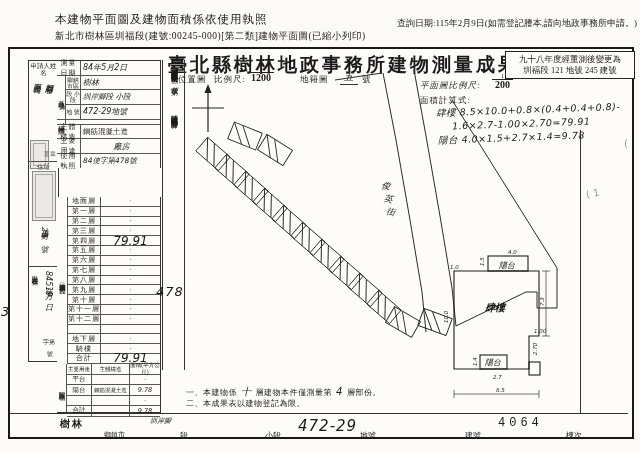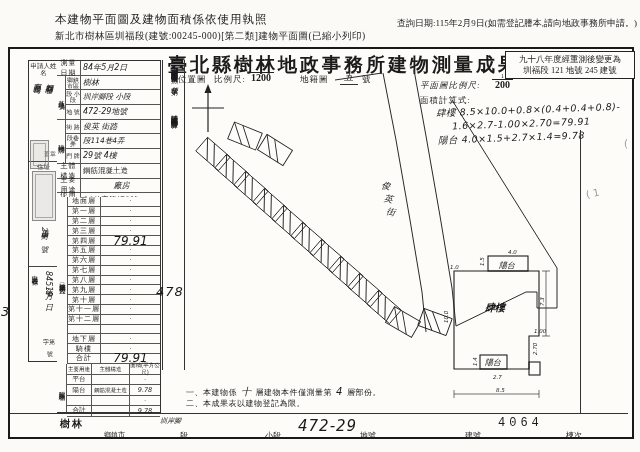--- a/index.html
+++ b/index.html
@@ -138,34 +138,20 @@
         <span class="gval hand">圳岸腳段 小段</span>
       </div>
       <div class="grow">
         <span class="glabel">地 號</span>
         <span class="gval hand hv">472-29地號</span>
       </div>
     </div>
   </div>
   <div class="sgroup">
     <span class="gl">建物門牌</span>
-    <div class="gcol">
-      <div class="grow">
-        <span class="glabel">街 路</span>
-        <span class="gval hand hv">俊英 街路</span>
-      </div>
-      <div class="grow">
-        <span class="glabel">段巷弄</span>
-        <span class="gval hand">段114巷4弄</span>
-      </div>
-      <div class="grow">
-        <span class="glabel">門 牌</span>
-        <span class="gval hand hv">29號 4樓</span>
-      </div>
-    </div>
   </div>
   <div class="srow">
     <span class="slabel">主體構造</span>
     <span class="sval">鋼筋混凝土造</span>
   </div>
   <div class="srow">
     <span class="slabel">主要用途</span>
     <span class="sval hand hv" style="text-align:center;">廠房</span>
   </div>
   <div class="srow" style="border-bottom:none;">
@@ -435,21 +421,21 @@
 </div>
 <div class="abs notes" style="left:186px;top:398px;">二、本成果表以建物登記為限。</div>
 
 <div class="abs rline"></div>
 <div class="abs faint" style="left:586px;top:188px;font-size:10px;transform:rotate(-12deg);">( 1</div>
 <div class="abs faint" style="left:624px;top:138px;font-size:10px;">(</div>
 
 <div class="abs bstrip">
   <span class="b-town">樹林</span>
   <span class="b-sm" style="left:94px;">鄉鎮市</span>
-  <span class="hand b-handsmall" style="left:150px;text-align:right;">圳岸腳</span>
+  <span class="hand b-handsmall" style="left:140px;text-align:right;">圳岸腳</span>
   <span class="b-sm" style="left:170px;font-size:8px;">段</span>
   <span class="b-sm" style="left:255px;font-size:8px;">小段</span>
   <span class="hand b-lot" style="left:288px;">472-29</span>
   <span class="b-sm" style="left:350px;font-size:8px;">地號</span>
   <span class="b-sm" style="left:455px;font-size:8px;">建號</span>
   <span class="b-no" style="left:488px;">4064</span>
   <span class="b-sm" style="left:556px;font-size:8px;">棟次</span>
 </div>
 
 </body></html>

